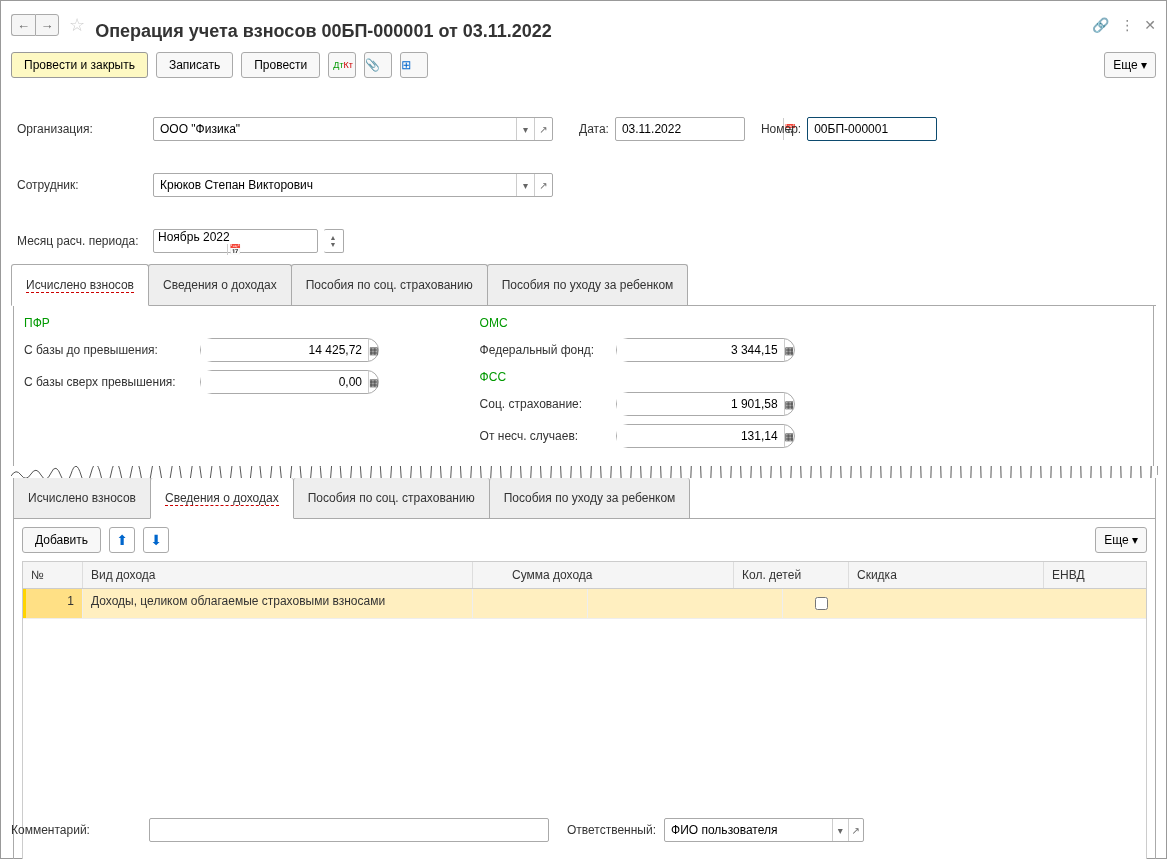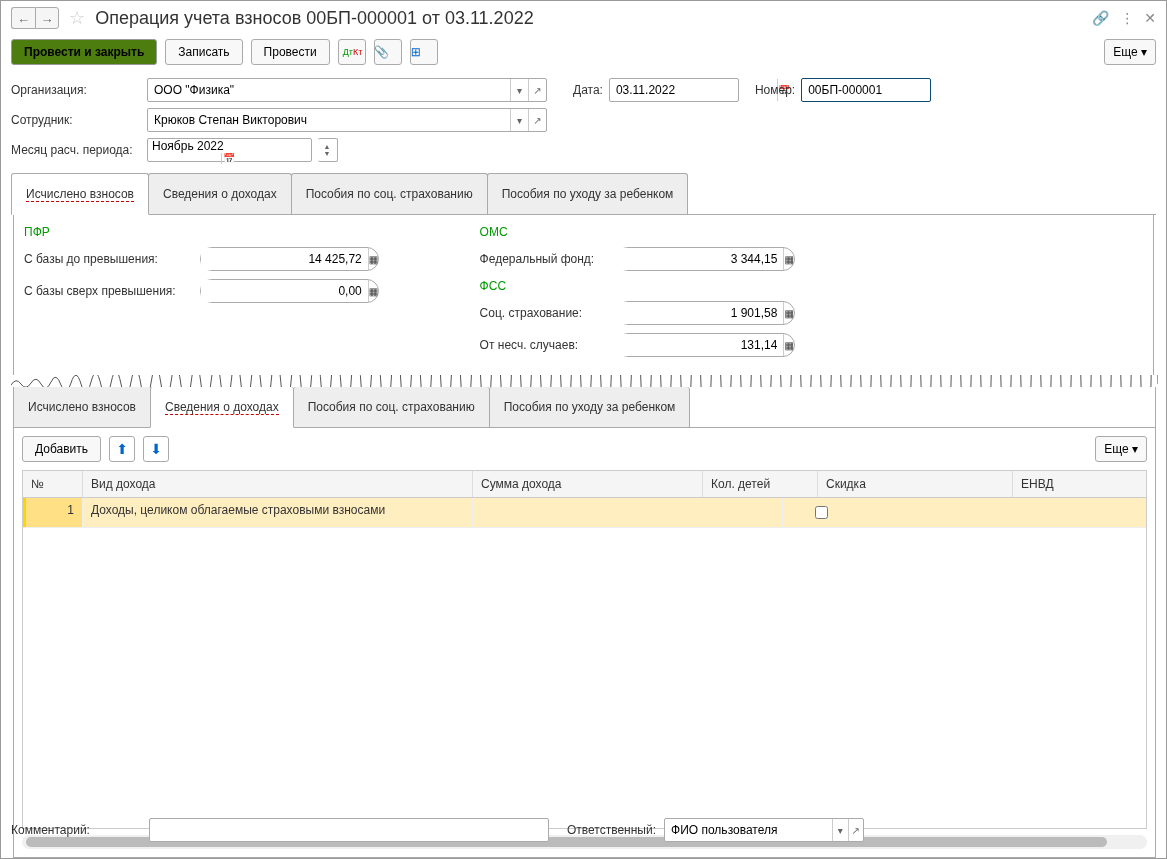--- a/index.html
+++ b/index.html
@@ -4,49 +4,49 @@
 <style>
 * { box-sizing: border-box; font-family: Arial, sans-serif; }
 body { margin: 0; background: #fff; font-size: 12px; color: #333; }
 .window { width: 1167px; height: 859px; border: 1px solid #999; position: relative; background: #fff; }
 .titlebar { display: flex; align-items: center; padding: 6px 10px; gap: 6px; }
 .nav-btn { width: 24px; height: 22px; border: 1px solid #aaa; border-radius: 3px; background: #f5f5f5; display: flex; align-items: center; justify-content: center; cursor: pointer; font-size: 13px; color: #666; }
 .nav-btn-group { display: flex; }
 .nav-btn-group .nav-btn:first-child { border-radius: 3px 0 0 3px; border-right: none; }
 .nav-btn-group .nav-btn:last-child { border-radius: 0 3px 3px 0; }
 .star { color: #ccc; font-size: 18px; margin: 0 4px; cursor: pointer; }
-.title { font-size: 18px; font-weight: normal; flex: 1; }
+.title { font-size: 18px; font-weight: bold; flex: 1; margin-top: 14px; }
 .title-icons { display: flex; gap: 10px; align-items: center; color: #888; }
 .title-icons span { cursor: pointer; font-size: 14px; }
 .toolbar { display: flex; align-items: center; padding: 4px 10px 10px; gap: 8px; }
 .btn { border: 1px solid #aaa; border-radius: 3px; background: #f8f8f8; padding: 5px 12px; cursor: pointer; font-size: 12px; }
-.btn-primary { background: #4d7c0f; border-color: #999; font-weight: bold; }
+.btn-primary { background: #fef9c3; border-color: #999; font-weight: normal; }
 .btn-icon { width: 28px; height: 26px; padding: 0; display: flex; align-items: center; justify-content: flex-start; font-size: 12px; }
 .btn-dtkt { color: #090; font-size: 9px; line-height: 8px; text-align: left; padding: 2px 4px; }
 .btn-dtkt .kt { color: #c00; }
 .btn-more { padding: 5px 8px; }
 .spacer { flex: 1; }
-.form-row { display: flex; align-items: center; padding: 3px 10px; gap: 6px; }
+.form-row { display: flex; align-items: center; padding: 3px 16px; gap: 6px; margin-top: 26px; }
 .label { width: 130px; color: #333; }
 .field { display: flex; border: 1px solid #aaa; border-radius: 2px; background: #fff; height: 24px; align-items: center; }
 .field input { border: none; outline: none; padding: 0 6px; font-size: 12px; flex: 1; background: transparent; }
 .field-btn { width: 18px; height: 100%; border-left: 1px solid #ccc; display: flex; align-items: center; justify-content: center; cursor: pointer; color: #666; font-size: 10px; }
 .field-highlight { border: 1px solid #0c4a6e; }
 .tabs { display: flex; border-bottom: 1px solid #aaa; margin: 8px 10px 0; }
 .tab { padding: 13px 14px; border: 1px solid #aaa; border-bottom: none; background: #eee; cursor: pointer; margin-right: -1px; border-radius: 3px 3px 0 0; }
 .tab.active { background: #fff; border-bottom: 1px solid #fff; margin-bottom: -1px; }
 .tab .dashed { border-bottom: 1px dashed #c00; color: #333; }
 .tab.active .dashed { border-bottom: 1px dashed #c00; }
 .tab-content { border: 1px solid #aaa; border-top: none; margin: 0 12px; padding: 10px; }
 .section-row { display: flex; gap: 40px; }
 .section { flex: 1; }
 .section-title { color: #090; margin-bottom: 8px; }
 .field-row { display: flex; align-items: center; margin-bottom: 8px; gap: 6px; }
 .field-row .sublabel { width: 170px; }
-.num-field { display: flex; border: 1px solid #aaa; border-radius: 12px; width: 179px; height: 24px; justify-content: center; }
+.num-field { display: flex; border: 1px solid #aaa; border-radius: 12px; width: 179px; height: 24px; }
 .num-field input { border: none; outline: none; text-align: right; padding: 0 6px; flex: 1; font-size: 12px; }
 .num-field .calc { width: 20px; border-left: 1px solid #ccc; display: flex; align-items: center; justify-content: center; cursor: pointer; font-size: 10px; }
 .panel2 { margin: 0 10px 10px 12px; border: 1px solid #aaa; border-top: none; padding: 0; }
 .panel2-tabs { display: flex; border-bottom: 1px solid #aaa; }
 .panel2-tabs .tab { border-top: none; }
 .panel2-tabs .tab:first-child { border-left: none; border-radius: 0; }
 .table-toolbar { display: flex; align-items: center; padding: 8px; gap: 8px; }
 .arrow-btn { width: 26px; height: 26px; border: 1px solid #aaa; border-radius: 3px; display: flex; align-items: center; justify-content: center; cursor: pointer; font-size: 14px; }
 .arrow-btn.up { color: #06c; }
 .arrow-btn.down { color: #06c; }
@@ -57,21 +57,21 @@
 .trow { display: flex; background: #ffefc0; border-bottom: 1px solid #eee; }
 .td { padding: 5px 8px; border-right: 1px solid #eee; font-size: 12px; }
 .td:last-child { border-right: none; }
 .td.num { text-align: right; background: #ffe085; border-left: 3px solid #ffd400; }
 .tbody-empty { height: 300px; background: #fff; }
 .hscroll { height: 14px; margin: 6px 8px 8px; background: #f0f0f0; border-radius: 7px; position: relative; }
 .hscroll-thumb { position: absolute; left: 4px; right: 40px; top: 2px; bottom: 2px; background: #bbb; border-radius: 5px; }
 .bottom-row { display: flex; align-items: center; padding: 8px 10px; gap: 8px; position: absolute; bottom: 8px; left: 0; right: 0; }
 .col-n { width: 60px; }
 .col-type { width: 390px; }
-.col-sum { width: 230px; text-align: right; }
+.col-sum { width: 230px; text-align: right; margin-left: 31px; }
 .col-kids { width: 115px; }
 .col-disc { width: 195px; }
 .col-envd { width: 75px; text-align: center; }
 </style>
 </head>
 <body>
 
 <div class="window">
   <div class="titlebar">
     <div class="nav-btn-group">

